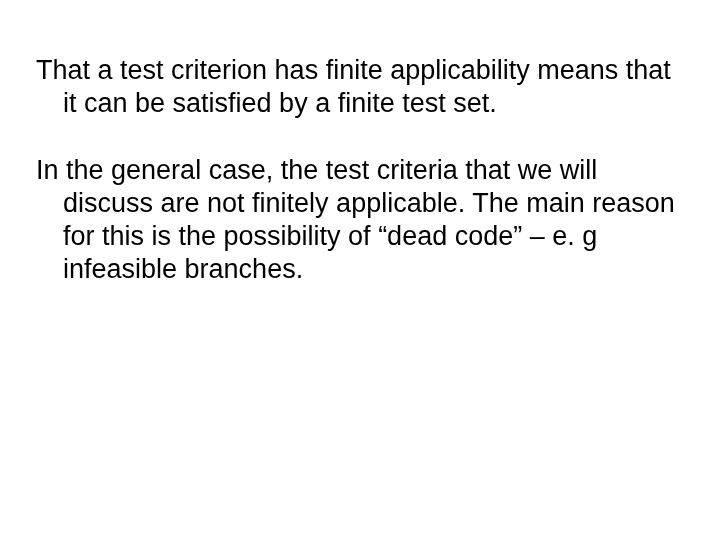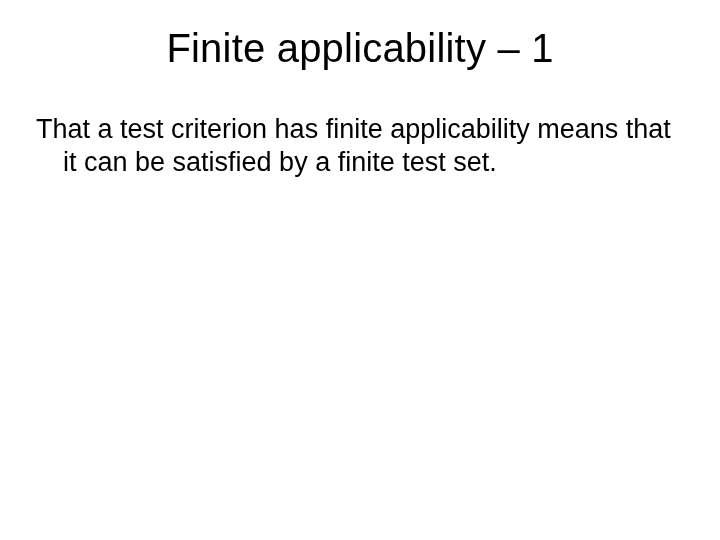--- a/index.html
+++ b/index.html
@@ -7,19 +7,21 @@
   .slide { width: 720px; height: 540px; padding: 20px 36px 0 36px; }
   .title { font-size: 40px; text-align: center; margin-top: 6px; margin-bottom: 42px; font-weight: 400; letter-spacing: 0.2px; }
   .body { font-size: 27px; line-height: 1.22; }
   .para { margin-bottom: 0; margin-top: 34px; }
   .indent { display: block; text-indent: -27px; padding-left: 27px; }
 </style>
 </head>
 <body>
 
 <div class="slide">
-  <h1 class="title">Finite applicability – 1</h1>
   <div class="body">
     <p class="para">
       <span class="indent">That a test criterion has finite applicability means that it can be satisfied by a finite test set.</span>
+    </p>
+    <p class="para">
+      <span class="indent">In the general case, the test criteria that we will discuss are not finitely applicable. The main reason for this is the possibility of “dead code” – e. g infeasible branches.</span>
     </p>
   </div>
 </div>
 
 </body></html>

